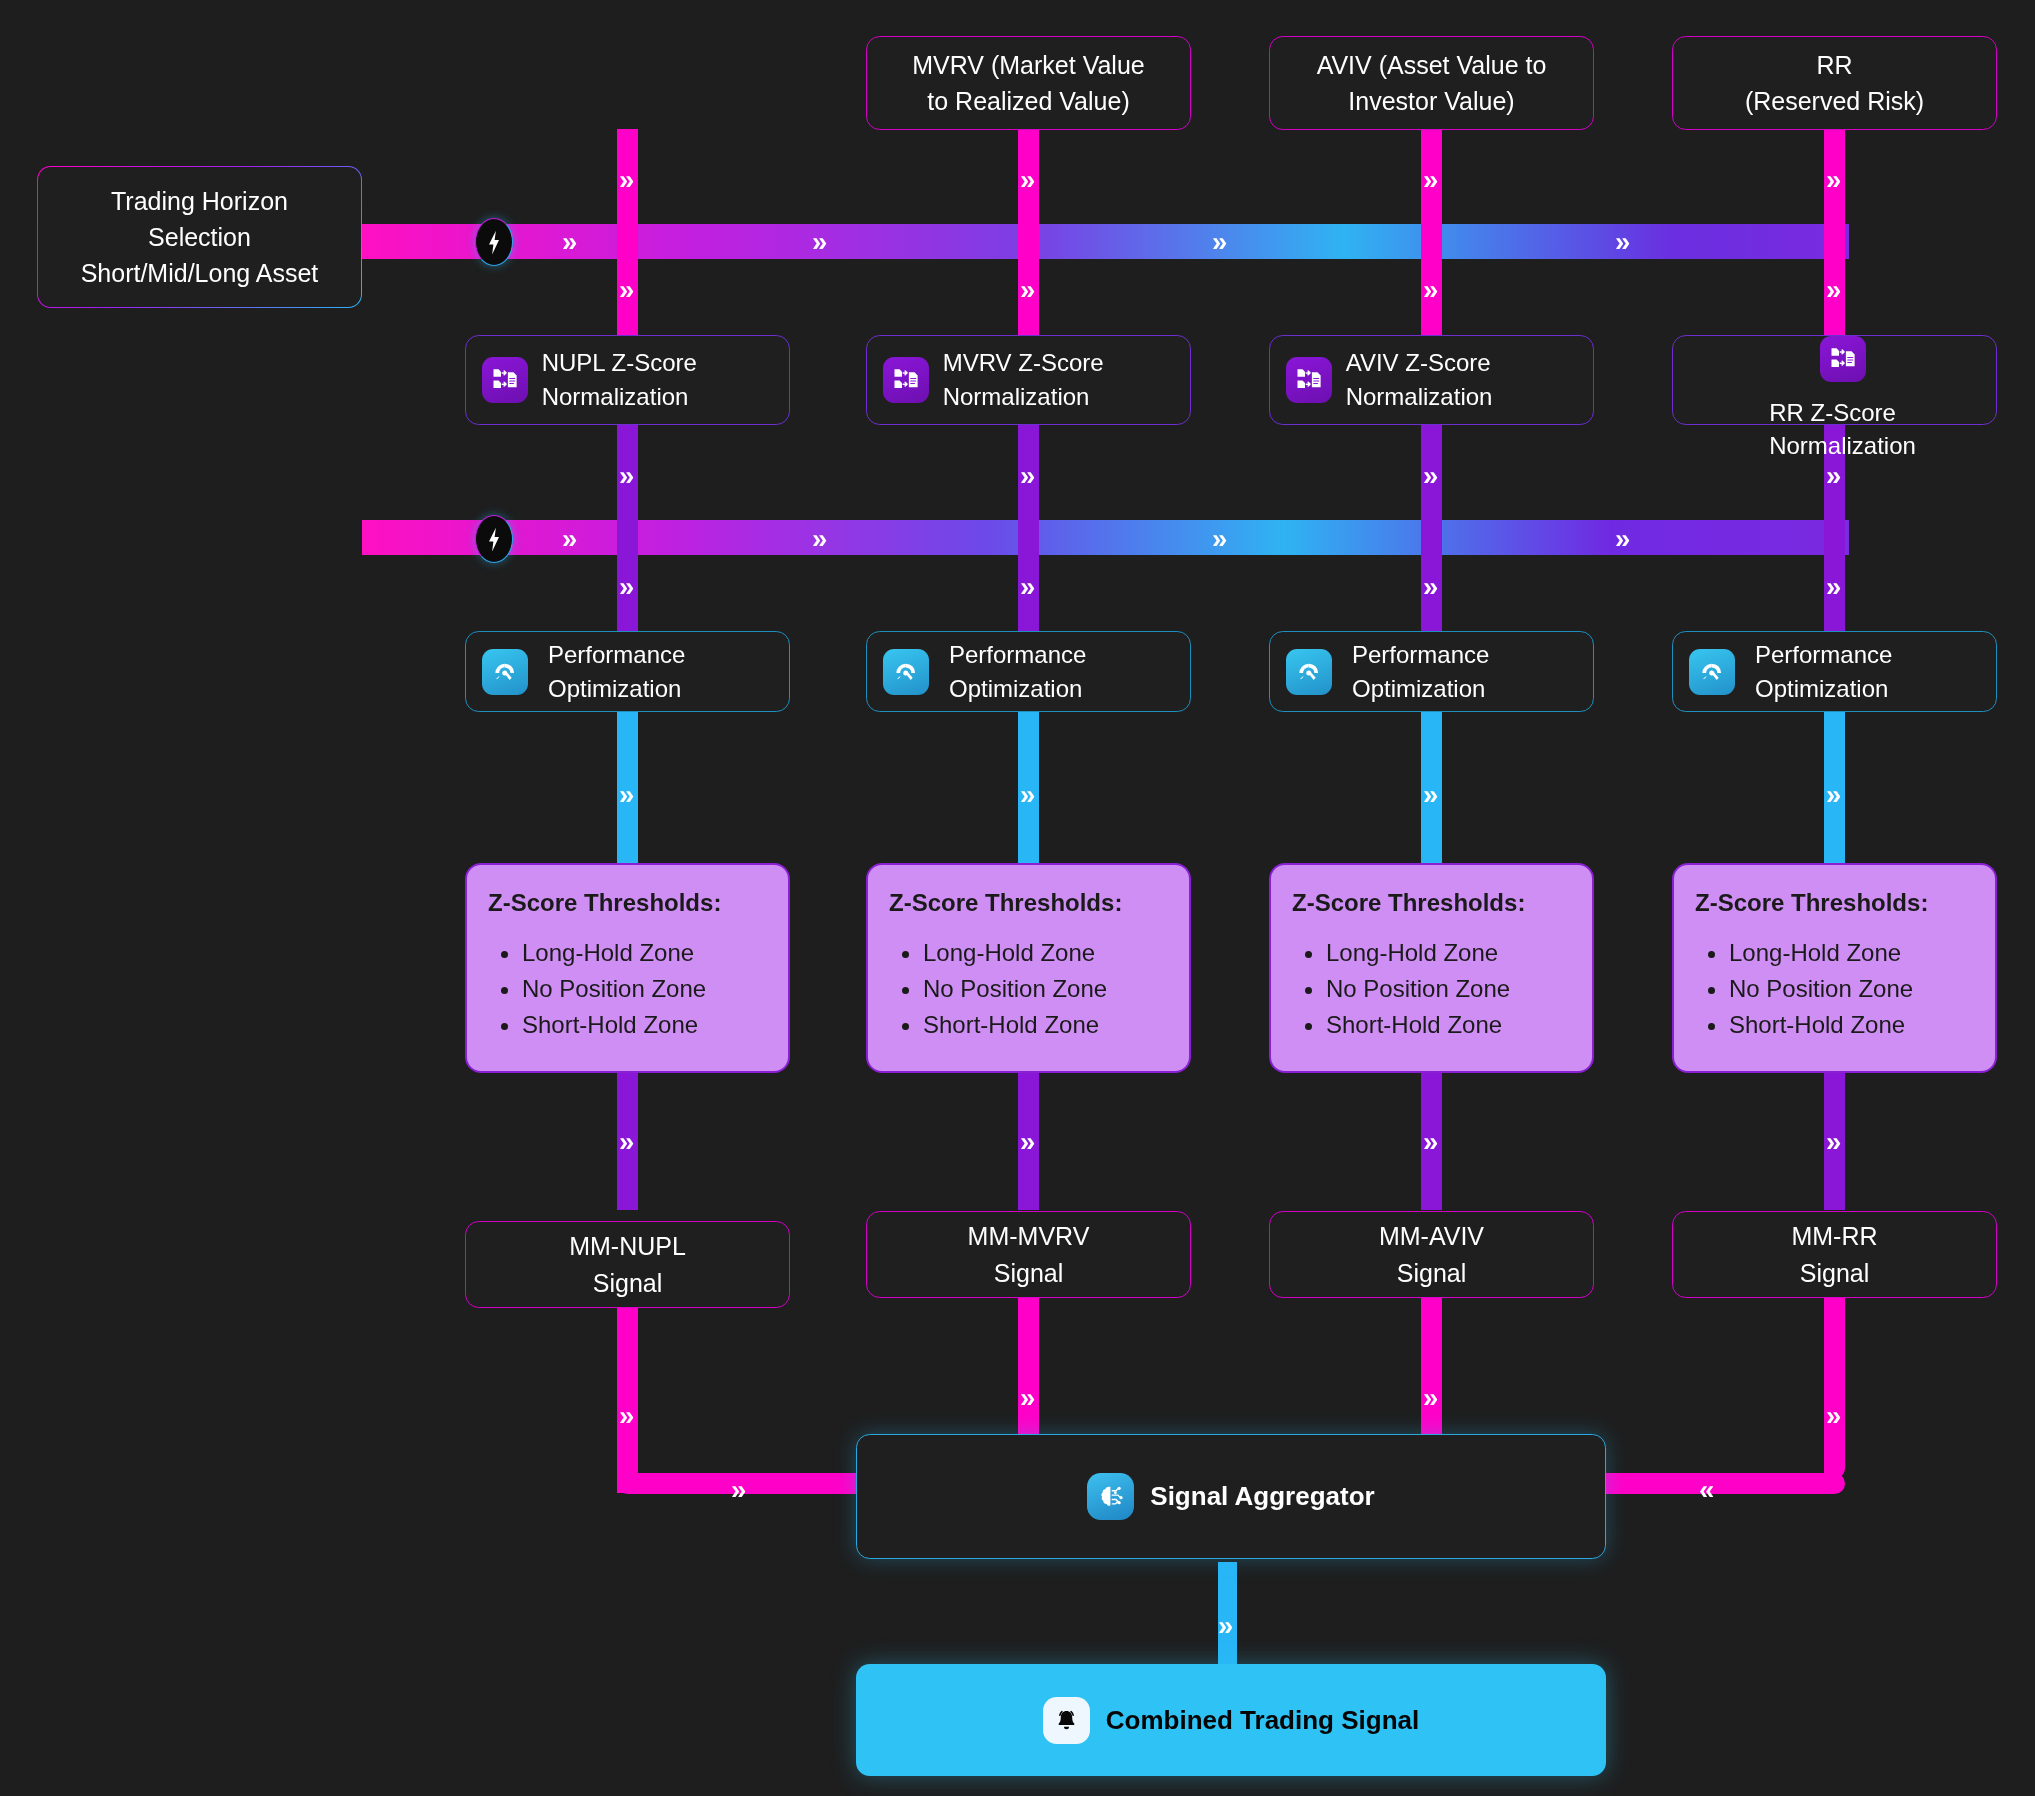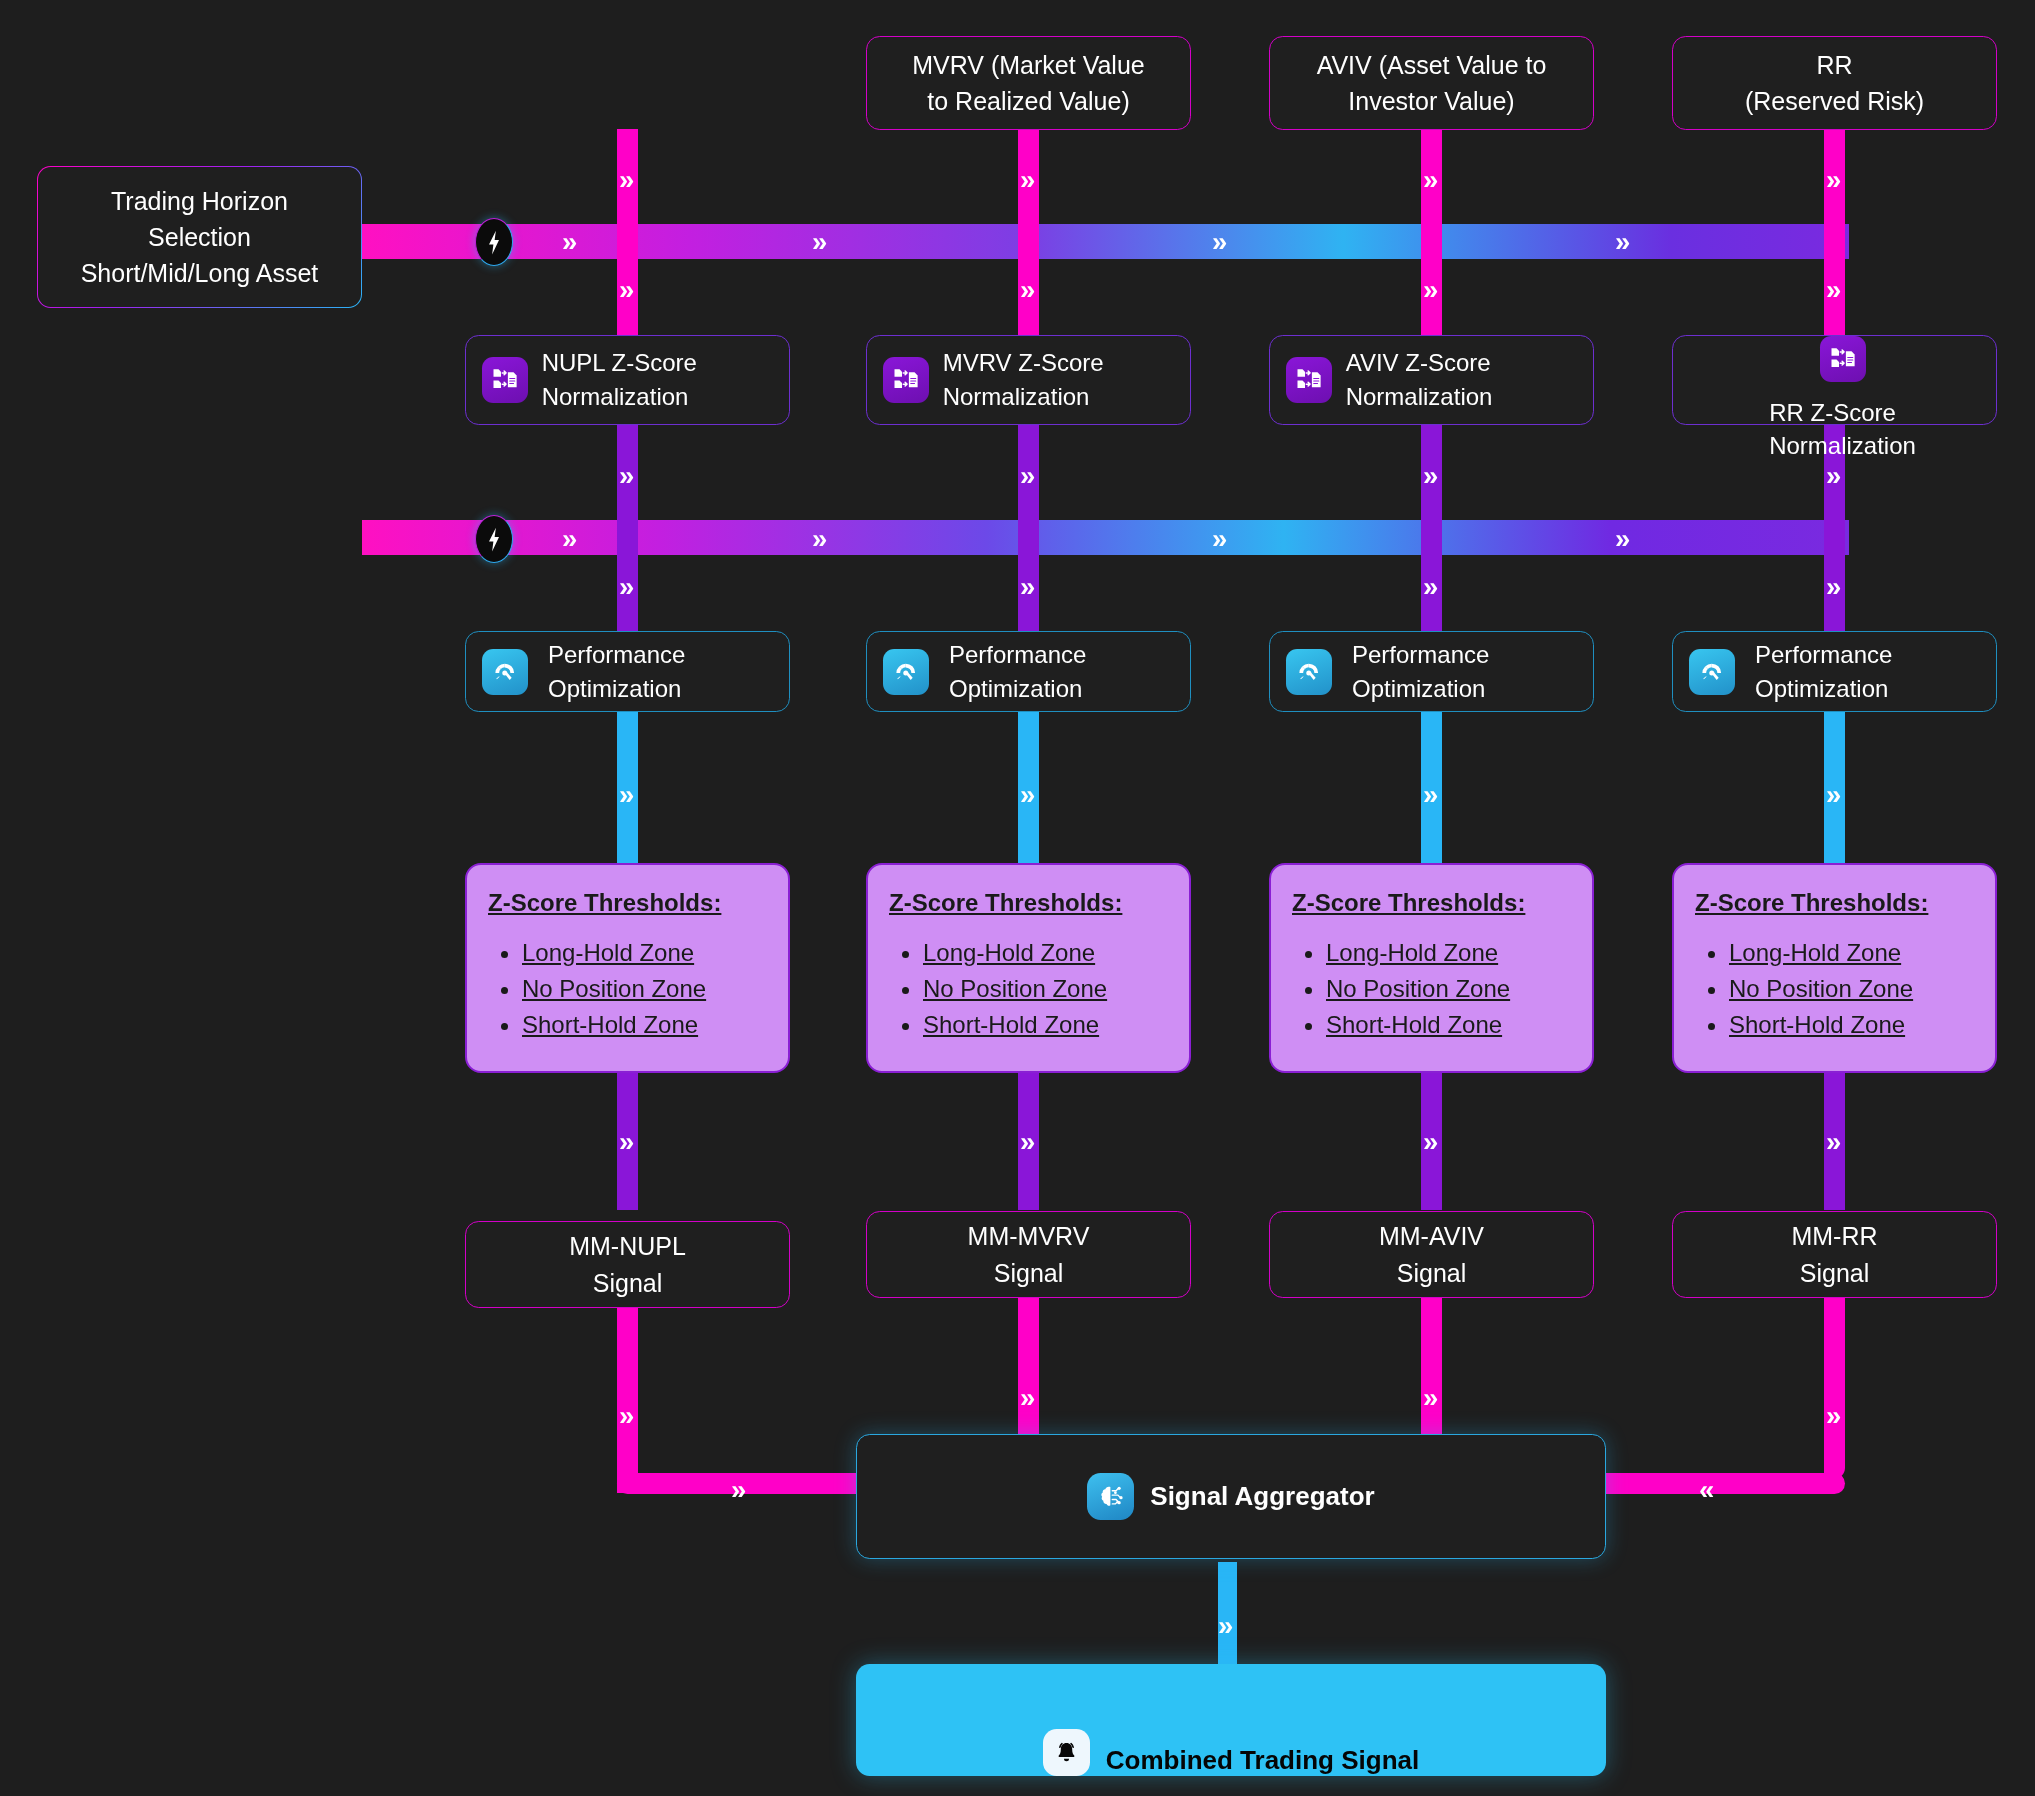--- a/index.html
+++ b/index.html
@@ -66,21 +66,20 @@
   
   .n-thresh{
     background:#cf8ef4;
     border:2.5px solid #8a1fd4;
     border-radius:16px;
     color:#1a1a1a;
     display:block;
     padding:24px 21px 19px 21px;
     font-size:24px;
     text-align:left;
-    text-decoration:underline;
   }
   .n-thresh .head{ font-weight:700; margin-bottom:21px; }
   .n-thresh ul{ margin:0; padding-left:34px; }
   .n-thresh li{ margin:0 0 6.2px 0; line-height:1.25; }
 
   
   .n-agg{
     background:#1f1f1f;
     border:1.9px solid #2aa8e0;
     border-radius:13.7px;
@@ -96,21 +95,20 @@
   .n-final{
     background:#2ec2f5;
     border:none;
     border-radius:13.7px;
     color:#050505;
     justify-content:center;
     gap:16px;
     font-size:26px;
     font-weight:700;
     box-shadow:0 0 25px rgba(46,194,245,.35);
-    align-items:flex-end;
   }
   .n-final .txt{ width:auto; }
 
   
   .isq{
     flex:0 0 auto;
     border-radius:11.2px;
     display:flex;align-items:center;justify-content:center;
   }
   .isq.p{ width:46px;height:46px;background:linear-gradient(160deg,#8a16d8,#6d0fb0); }

